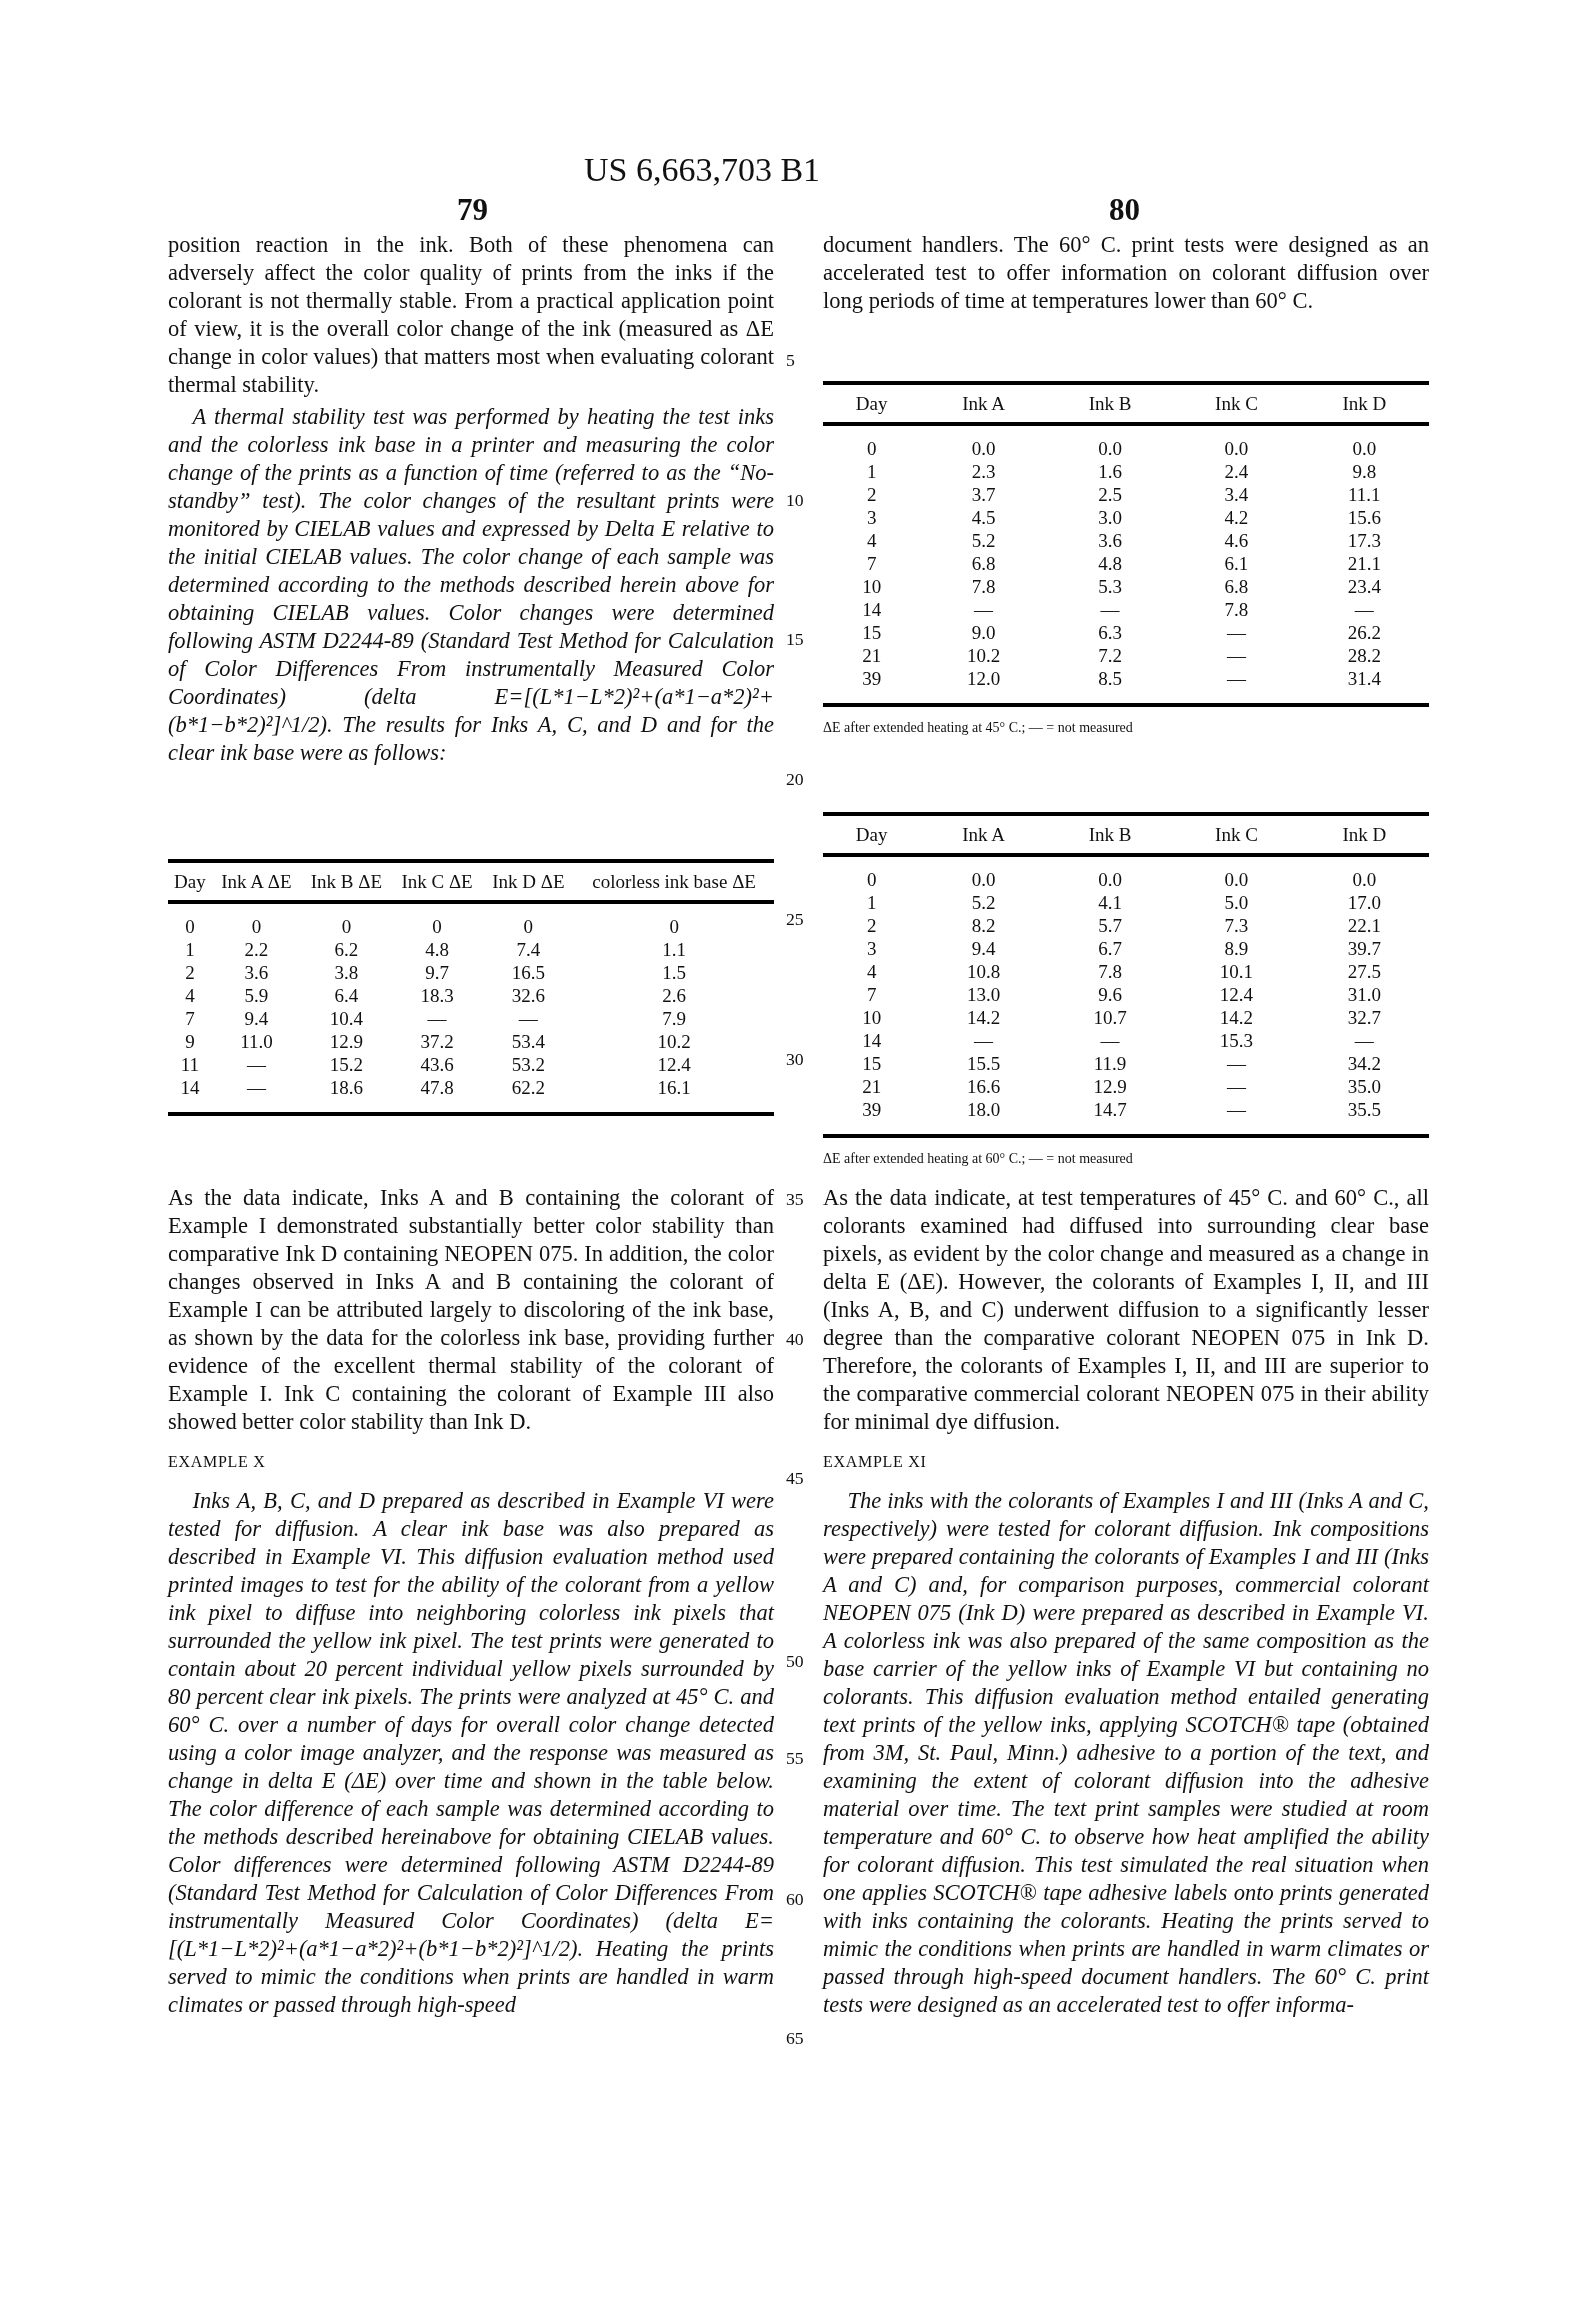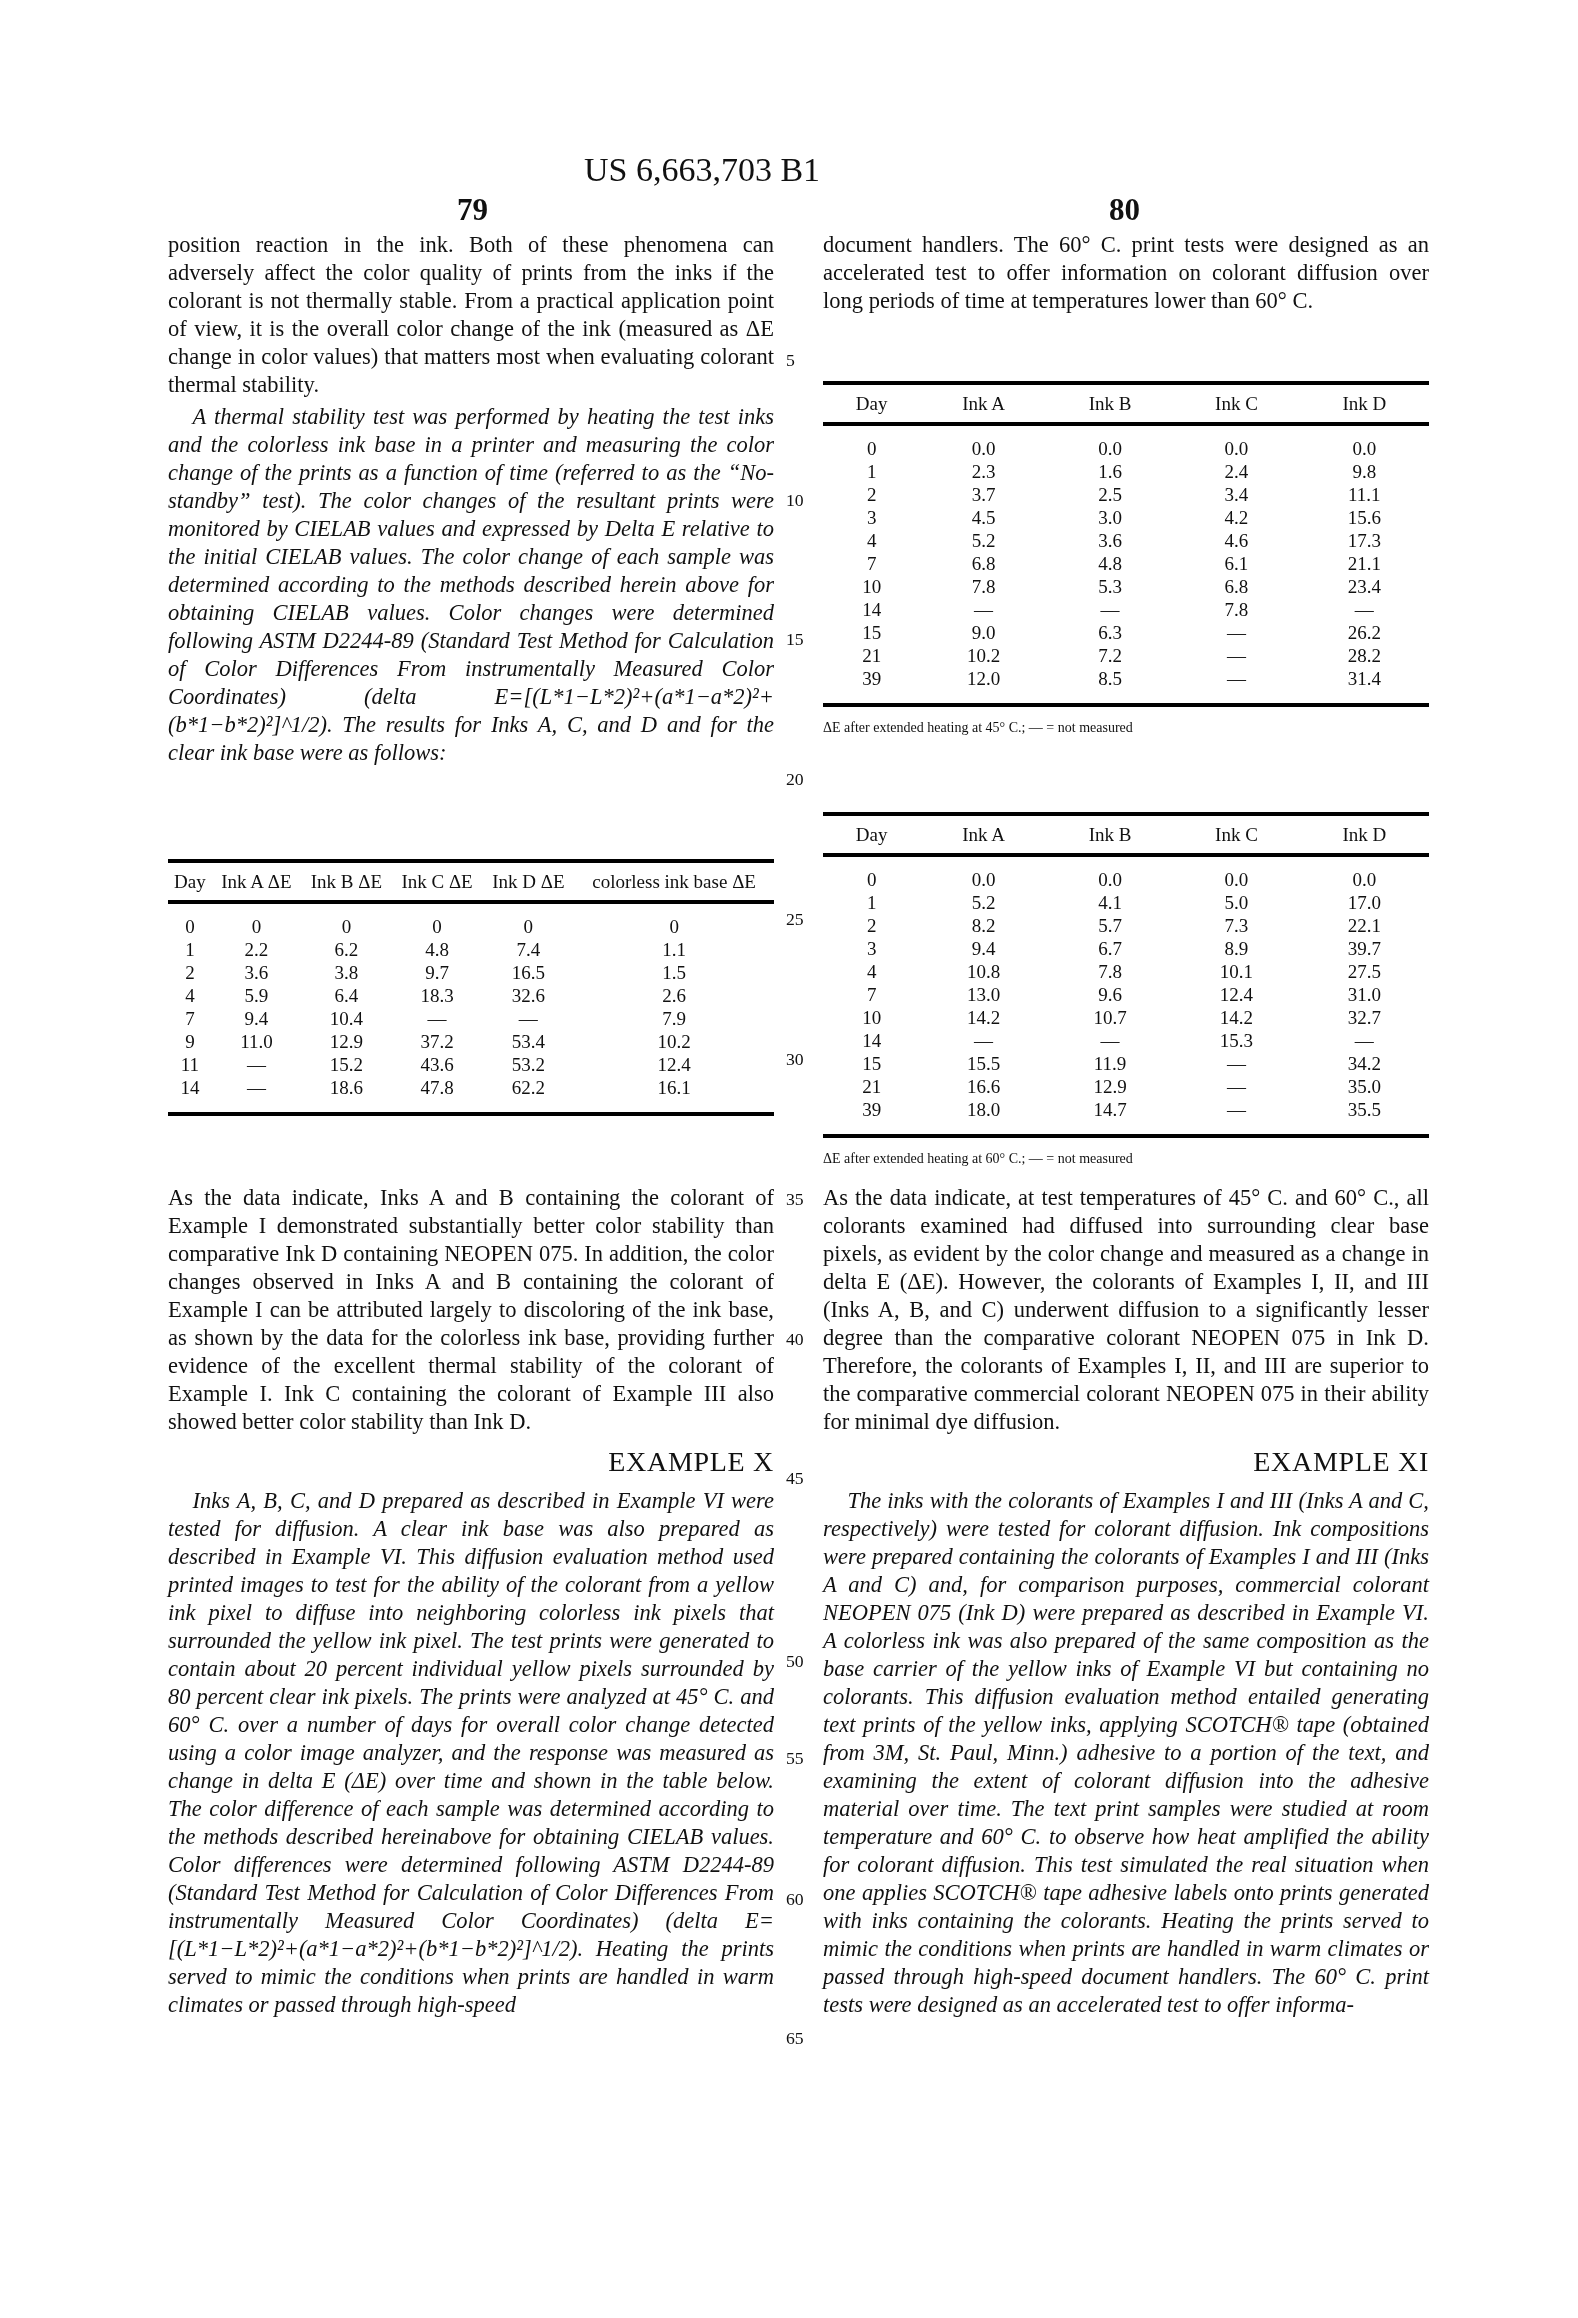--- a/index.html
+++ b/index.html
@@ -13,21 +13,21 @@
   .right { left:823px; }
   .lnum { position:absolute; left:786px; font-size:17.7px; }
   table.dt { border-collapse:collapse; width:100%; font-size:19px; line-height:23px; }
   table.dt th { font-weight:normal; text-align:center; padding:6.8px 2.7px; vertical-align:bottom; }
   table.dt td { text-align:center; padding:0 2.7px; }
   table.dt thead tr { border-top:4.1px solid #000; border-bottom:4.1px solid #000; }
   table.dt tbody tr:first-child td { padding-top:11px; }
   table.dt tbody tr:last-child td { padding-bottom:13.6px; }
   table.dt tbody { border-bottom:4.1px solid #000; }
   .note { font-size:14px; margin-top:6.8px; }
-  .heading { text-align:right; font-size:28px; margin:12.2px 0 11px; letter-spacing:0.7px;font-family:Liberation Serif, serif; }
+  .heading { text-align:left; font-size:16px; margin:12.2px 0 11px; letter-spacing:0.7px;font-family:Liberation Serif, serif; }
 </style>
 </head>
 <body>
 
 <div class="hdr">US 6,663,703 B1</div>
 <div class="colno" style="left:457px">79</div>
 <div class="colno" style="left:1109px">80</div>
 
 <div class="lnum" style="top:350px">5</div>
 <div class="lnum" style="top:490px">10</div>

